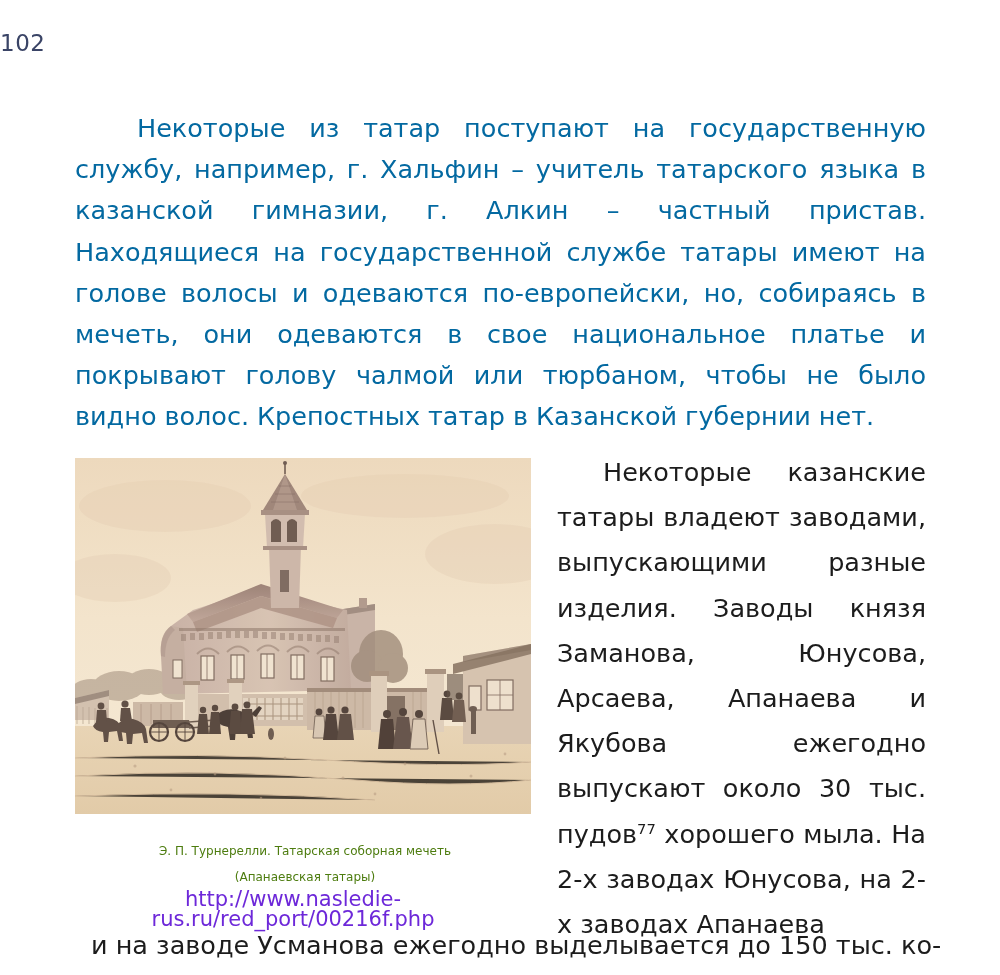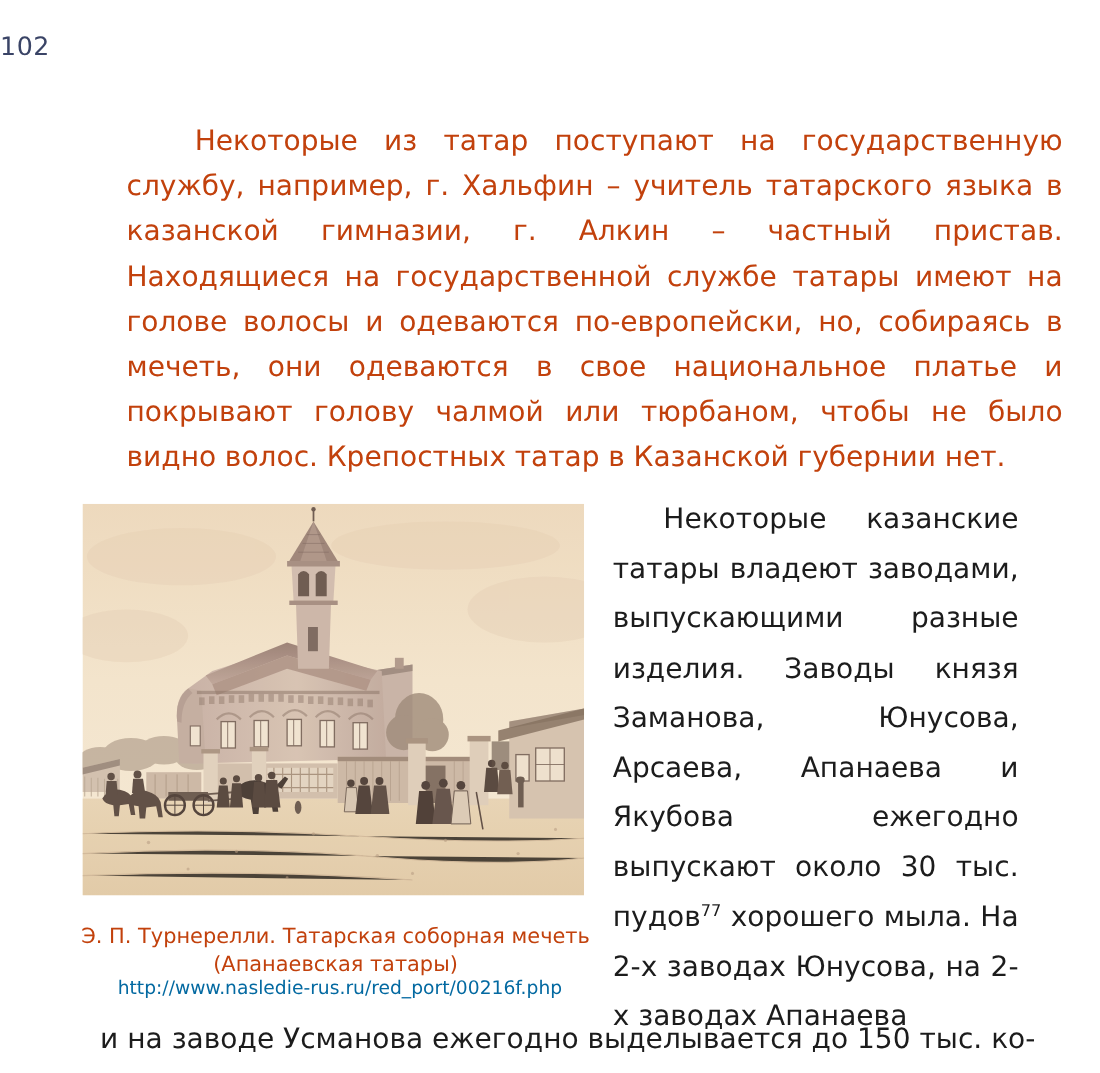--- a/index.html
+++ b/index.html
@@ -33,55 +33,54 @@
   .para-top {
     position: absolute;
     left: 75px;
     top: 108px;
     width: 851px;
     font-size: 25.5px;
     line-height: 41.2px;
     text-align: justify;
     text-align-last: left;
     text-indent: 62px;
-    color: #c2410c;
+    color: #0369a1;
     word-spacing: -0.2px;
-    margin-left: 40px;
   }
 
   
   .figure {
     position: absolute;
     left: 75px;
     top: 458px;
     width: 456px;
     height: 356px;
   }
   .figure svg { display: block; width: 456px; height: 356px; }
 
   
   .caption {
     position: absolute;
     left: 60px;
     top: 838px;
     width: 490px;
     text-align: center;
-    font-size: 19px;
+    font-size: 12px;
     line-height: 26px;
-    color: #c2410c;
+    color: #4d7c0f;
   }
   .caption-url {
     position: absolute;
-    left: 64px;
+    left: 48px;
     top: 889px;
     width: 490px;
     text-align: center;
-    font-size: 17px;
+    font-size: 21px;
     line-height: 20px;
-    color: #0369a1;
+    color: #6d28d9;
   }
 
   
   .col-right {
     position: absolute;
     left: 557px;
     top: 450px;
     width: 369px;
     font-size: 25.5px;
     line-height: 45.2px;

